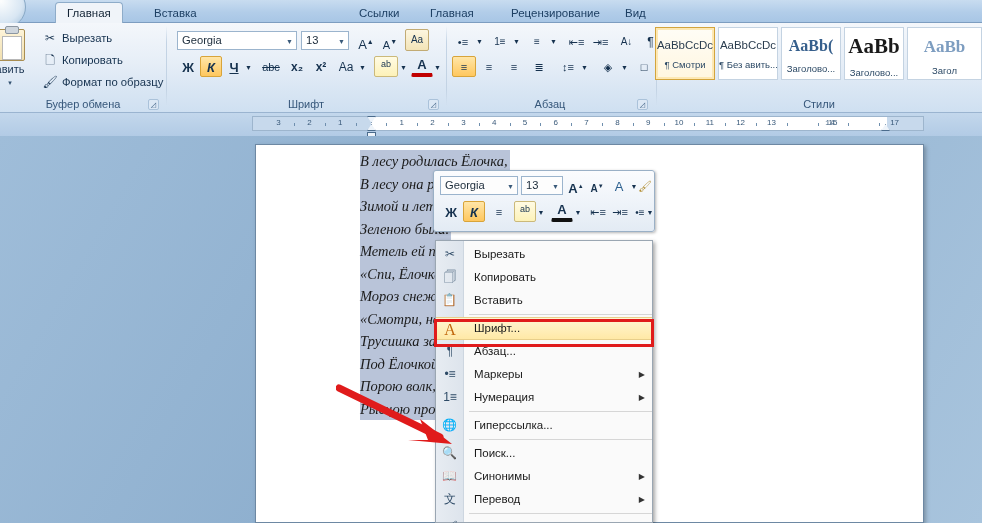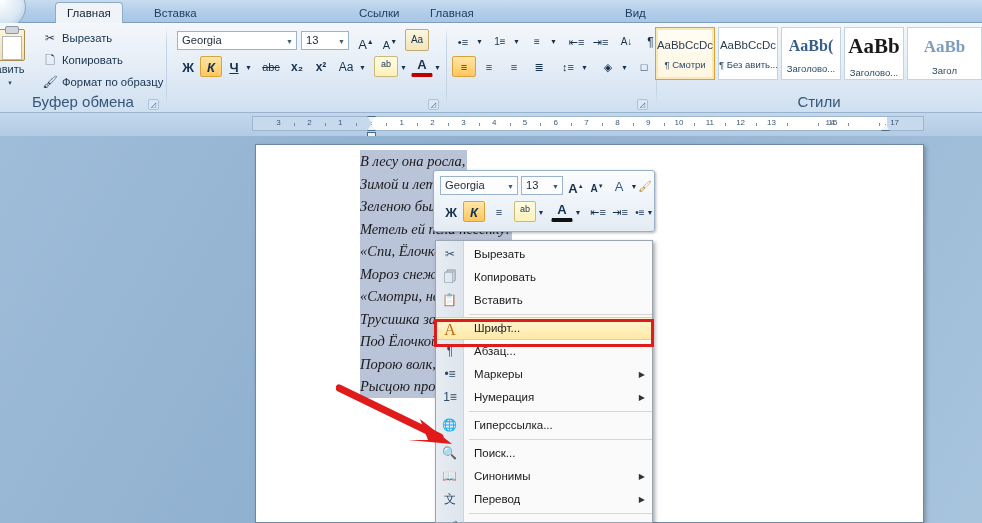--- a/index.html
+++ b/index.html
@@ -41,21 +41,21 @@
     position:absolute; left:0; top:23px; width:982px; height:90px;
     background: linear-gradient(#f4f7fb, #e6eef7 45%, #dbe7f4 70%, #cfe0f1);
     border-bottom:1px solid #9ab4d0;
   }
   .grpdiv {
     position:absolute; top:3px; width:1px; height:80px;
     background: linear-gradient(transparent,#c3d3e4 20%,#c3d3e4 80%,transparent);
   }
   .grplabel {
     position:absolute; bottom:2px; text-align:center; color:#36577a;
-    font-size:15px; white-space:nowrap;
+    font-size:11px; white-space:nowrap;
   }
   .dlglauncher {
     position:absolute; width:11px; height:11px; bottom:2px;
     background:#dce8f5; border:1px solid #aac2da; border-radius:2px;
     font-size:7px; color:#3a5d80; text-align:center; line-height:10px;
   }
 
   
   .pastebtn {
     position:absolute; left:-16px; top:3px; width:52px; height:76px;
@@ -233,20 +233,21 @@
 <body>
 
 <div id="app">
 
   <div class="tabstrip">
     <div class="officebtn"></div>
     <div class="tab active" style="left:55px;">Главная</div>
     <div class="tab" style="left:143px;">Вставка</div>
     <div class="tab" style="left:348px;">Ссылки</div>
     <div class="tab" style="left:419px;">Главная</div>
+    <div class="tab" style="left:500px;">Рецензирование</div>
     <div class="tab" style="left:614px;">Вид</div>
   </div>
 
   <div class="ribbon">
 
     <div class="pastebtn">
       <div class="clipico"></div>
       <span class="pastelabel">авить</span>
       <span class="pastearrow">▾</span>
     </div>
@@ -286,20 +287,21 @@
     <div class="rbtn" style="left:259px; top:33px; width:24px; height:21px; line-height:21px; font-size:11px; text-decoration:line-through;"><span>abc</span></div>
     <div class="rbtn" style="left:286px; top:33px; width:22px; height:21px; line-height:21px; font-size:12px; font-weight:bold;"><span>x₂</span></div>
     <div class="rbtn" style="left:310px; top:33px; width:22px; height:21px; line-height:21px; font-size:12px; font-weight:bold;"><span>x²</span></div>
     <div class="rbtn" style="left:334px; top:33px; width:24px; height:21px; line-height:21px; font-size:12px;"><span>Aa</span></div>
     <div class="rbtn" style="left:357px; top:33px; width:11px; height:21px; line-height:21px; font-size:7px;">▼</div>
     <div class="rbtn" style="left:374px; top:33px; width:24px; height:21px; line-height:14px; font-size:9px; background:linear-gradient(#fffbe4,#fdf2b8); border:1px solid #cbb97a; border-radius:2px;"><span>ab</span></div>
     <div class="rbtn" style="left:398px; top:33px; width:11px; height:21px; line-height:21px; font-size:7px;">▼</div>
     <div class="rbtn" style="left:411px; top:33px; width:22px; height:21px; line-height:16px; font-size:13px; font-weight:bold; border-bottom:4px solid #c00000;"><span>A</span></div>
     <div class="rbtn" style="left:432px; top:33px; width:11px; height:21px; line-height:21px; font-size:7px;">▼</div>
 
+    <div class="grplabel" style="left:167px; width:278px;">Шрифт</div>
     <div class="dlglauncher" style="left:428px;">◿</div>
     <div class="grpdiv" style="left:446px;"></div>
 
     <div class="rbtn" style="left:452px; top:8px; width:22px; height:20px; line-height:20px; font-size:11px;"><span>•≡</span></div>
     <div class="rbtn" style="left:474px; top:8px; width:11px; height:20px; line-height:20px; font-size:7px;">▼</div>
     <div class="rbtn" style="left:489px; top:8px; width:22px; height:20px; line-height:20px; font-size:10px;"><span>1≡</span></div>
     <div class="rbtn" style="left:511px; top:8px; width:11px; height:20px; line-height:20px; font-size:7px;">▼</div>
     <div class="rbtn" style="left:526px; top:8px; width:22px; height:20px; line-height:20px; font-size:10px;"><span>≡</span></div>
     <div class="rbtn" style="left:548px; top:8px; width:11px; height:20px; line-height:20px; font-size:7px;">▼</div>
     <div class="rbtn" style="left:565px; top:8px; width:23px; height:20px; line-height:20px; font-size:11px;"><span>⇤≡</span></div>
@@ -311,20 +313,21 @@
     <div class="rbtn" style="left:477px; top:33px; width:24px; height:21px; line-height:21px; font-size:11px;"><span>≡</span></div>
     <div class="rbtn" style="left:502px; top:33px; width:24px; height:21px; line-height:21px; font-size:11px;"><span>≡</span></div>
     <div class="rbtn" style="left:527px; top:33px; width:24px; height:21px; line-height:21px; font-size:11px;"><span>≣</span></div>
     <div class="rbtn" style="left:556px; top:33px; width:24px; height:21px; line-height:21px; font-size:11px;"><span>↕≡</span></div>
     <div class="rbtn" style="left:579px; top:33px; width:11px; height:21px; line-height:21px; font-size:7px;">▼</div>
     <div class="rbtn" style="left:596px; top:33px; width:24px; height:21px; line-height:21px; font-size:11px;"><span>◈</span></div>
     <div class="rbtn" style="left:619px; top:33px; width:11px; height:21px; line-height:21px; font-size:7px;">▼</div>
     <div class="rbtn" style="left:632px; top:33px; width:24px; height:21px; line-height:21px; font-size:11px;"><span>□</span></div>
     <div class="rbtn" style="left:653px; top:33px; width:11px; height:21px; line-height:21px; font-size:7px;">▼</div>
 
+    <div class="grplabel" style="left:446px; width:208px;">Абзац</div>
     <div class="dlglauncher" style="left:637px;">◿</div>
     <div class="grpdiv" style="left:656px;"></div>
 
     <div class="stylebox sel" style="left:655px;">
       <div class="st-sample" style="font-size:11.5px;">AaBbCcDc</div>
       <div class="st-name">¶ Смотри</div>
     </div>
     <div class="stylebox" style="left:718px;">
       <div class="st-sample" style="font-size:11.5px;">AaBbCcDc</div>
       <div class="st-name">¶ Без авить...</div>
@@ -393,20 +396,21 @@
       <div class="indent-top" style="left:118px;"></div>
       <div class="indent-bot" style="left:118px;"></div>
       <div class="indent-sq" style="left:118px;"></div>
       <div class="rightindent" style="left:632px;"></div>
     </div>
   </div>
 
   <div class="workspace">
     <div class="page">
       <div class="doctext" id="doc-lines">
+          <span class="docline">В лесу родилась Ёлочка,</span>
           <span class="docline">В лесу она росла,</span>
           <span class="docline">Зимой и летом стройная,</span>
           <span class="docline">Зеленою была.</span>
           <span class="docline">Метель ей пела песенку:</span>
           <span class="docline">«Спи, Ёлочка, бай-бай!»</span>
           <span class="docline">Мороз снежком укутывал:</span>
           <span class="docline">«Смотри, не замерзай!»</span>
           <span class="docline">Трусишка зайка серенький</span>
           <span class="docline">Под Ёлочкой скакал.</span>
           <span class="docline">Порою волк, сердитый волк,</span>

